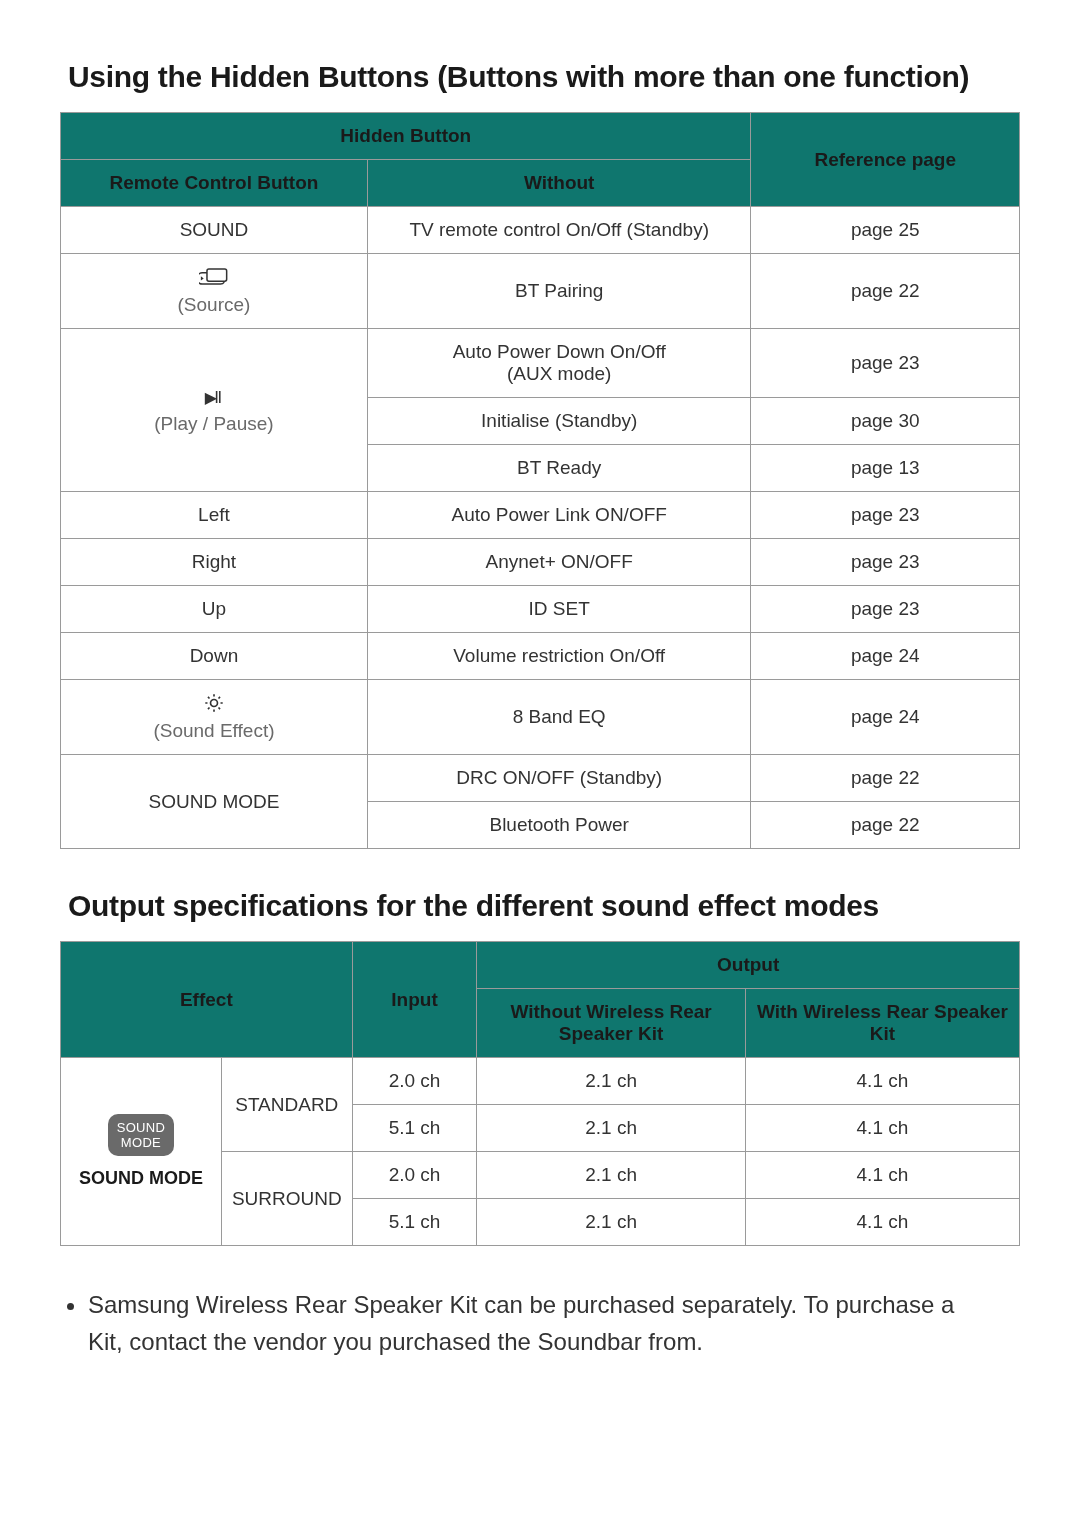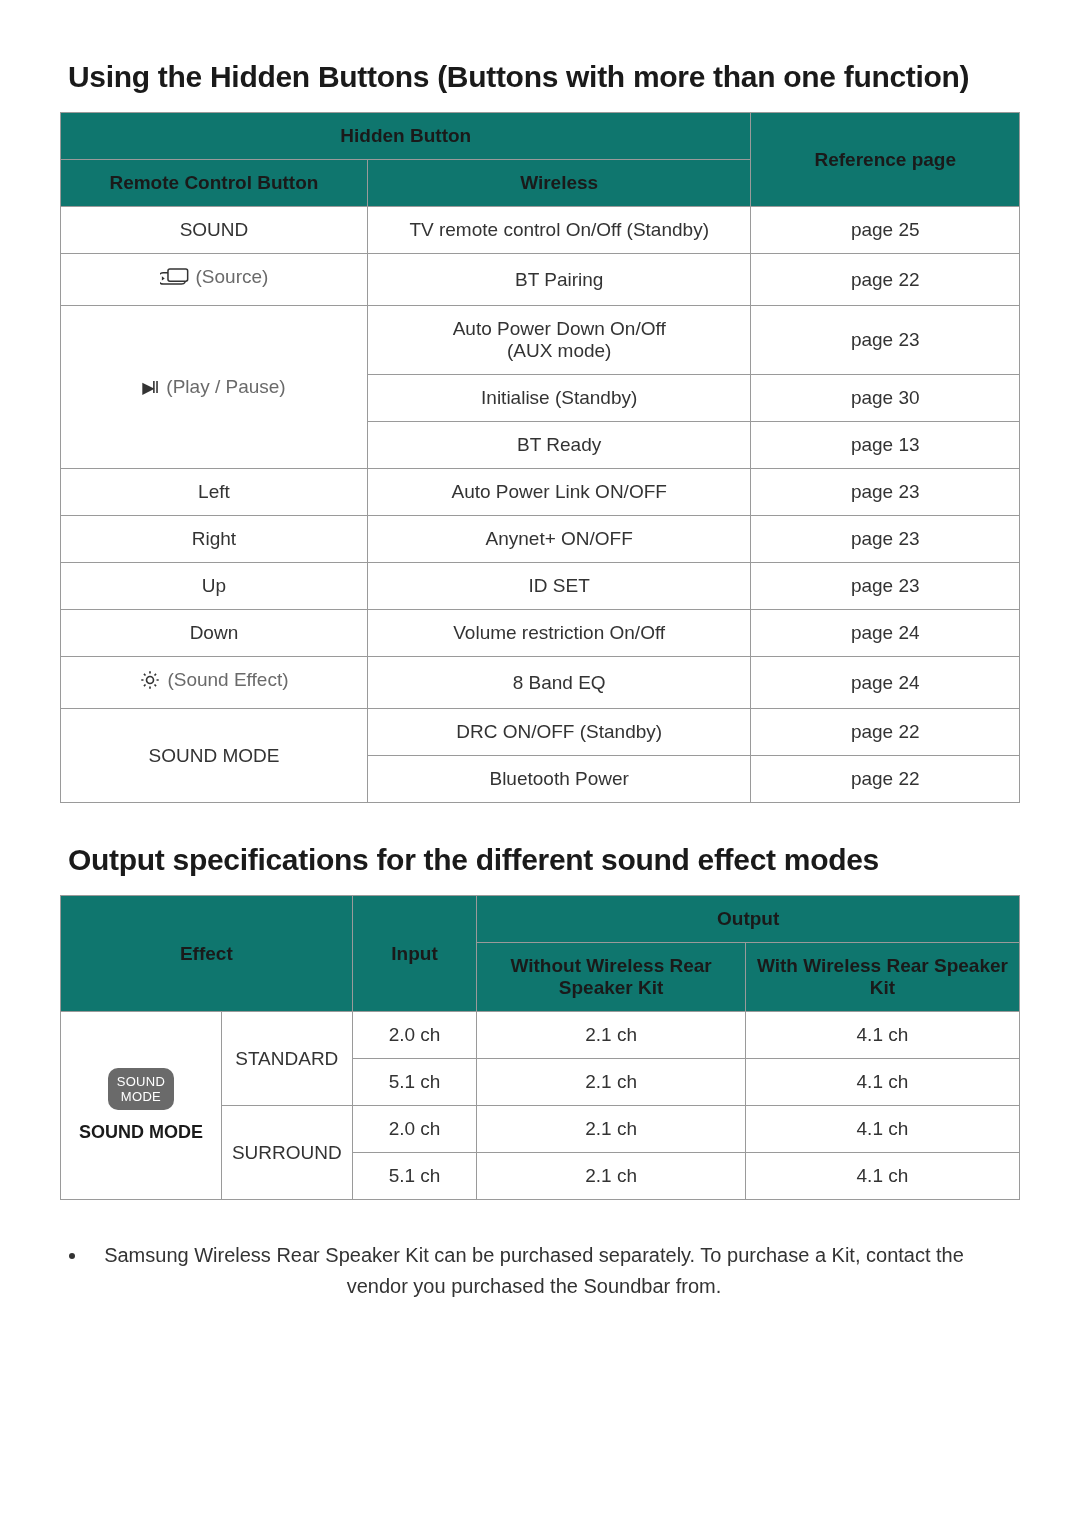--- a/index.html
+++ b/index.html
@@ -36,20 +36,21 @@
     color: #1a1a1a;
     background: #0f766e;
   }
   .muted {
     color: #6a6a6a;
   }
   .btnwrap {
     display: inline-flex;
     align-items: center;
     gap: 6px;
+    flex-direction: column;
   }
   .source-icon-svg {
     width: 30px;
     height: 22px;
   }
   .playpause {
     font-family: "DejaVu Sans", Arial, sans-serif;
     font-size: 16px;
     letter-spacing: -3px;
     margin-right: 4px;
@@ -80,43 +81,42 @@
     gap: 12px;
   }
   .effect-label {
     font-weight: 700;
     font-size: 18px;
     color: #1a1a1a;
   }
   ul.note {
     margin: 4px 0 0 0;
     padding-left: 28px;
-    font-size: 20px;
+    font-size: 24px;
     color: #333;
     line-height: 1.55;
-    text-align: center;
   }
   ul.note li {
     padding-right: 40px;
   }
 </style>
 </head>
 <body>
 
 <h2>Using the Hidden Buttons (Buttons with more than one function)</h2>
 
 <table>
   <tbody>
       <tr>
     <th colspan="2">Hidden Button</th>
     <th rowspan="2" style="width:28%">Reference page</th>
   </tr>
   <tr>
     <th style="width:32%">Remote Control Button</th>
-    <th>Wireless</th>
+    <th>Without</th>
   </tr>
 
   <tr>
     <td>SOUND</td>
     <td>TV remote control On/Off (Standby)</td>
     <td>page 25</td>
   </tr>
 
   <tr>
     <td>

